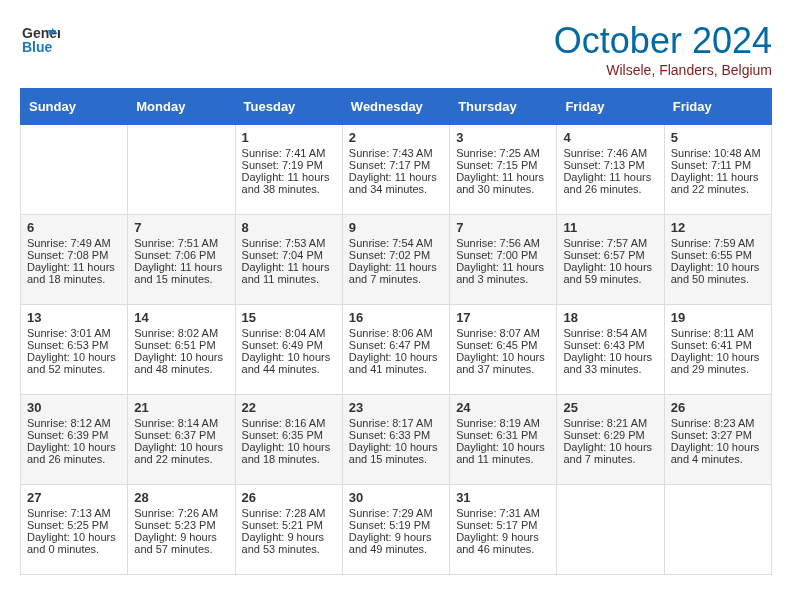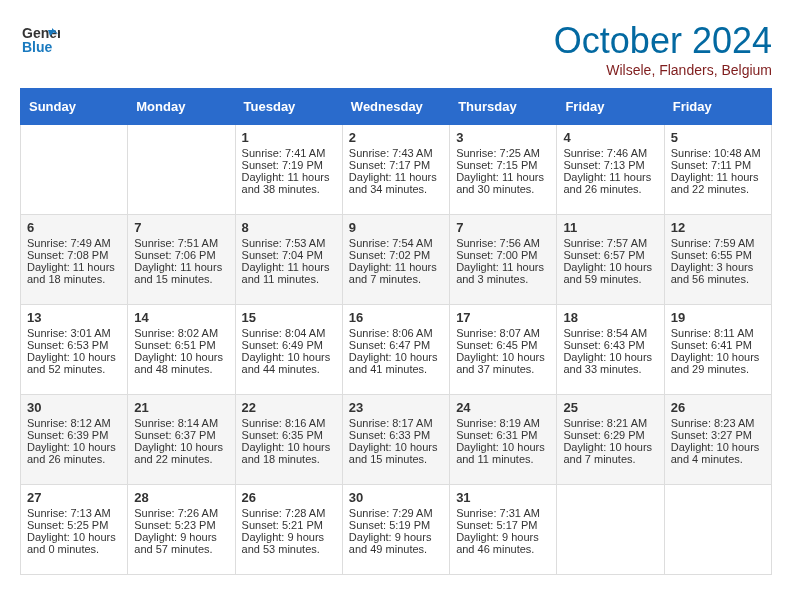--- a/index.html
+++ b/index.html
@@ -174,21 +174,21 @@
         <td>
           <span class="day-number">11</span>
           <div>Sunrise: 7:57 AM</div>
           <div>Sunset: 6:57 PM</div>
           <div>Daylight: 10 hours and 59 minutes.</div>
         </td>
         <td>
           <span class="day-number">12</span>
           <div>Sunrise: 7:59 AM</div>
           <div>Sunset: 6:55 PM</div>
-          <div>Daylight: 3 hours and 56 minutes.</div>
+          <div>Daylight: 10 hours and 50 minutes.</div>
         </td>
       </tr>
       <tr class="week-row">
         <td>
           <span class="day-number">13</span>
           <div>Sunrise: 3:01 AM</div>
           <div>Sunset: 6:53 PM</div>
           <div>Daylight: 10 hours and 52 minutes.</div>
         </td>
         <td>

